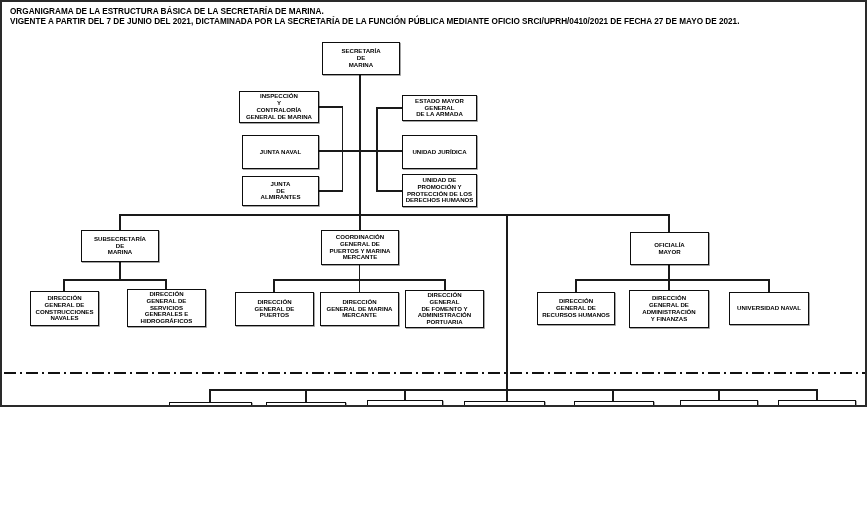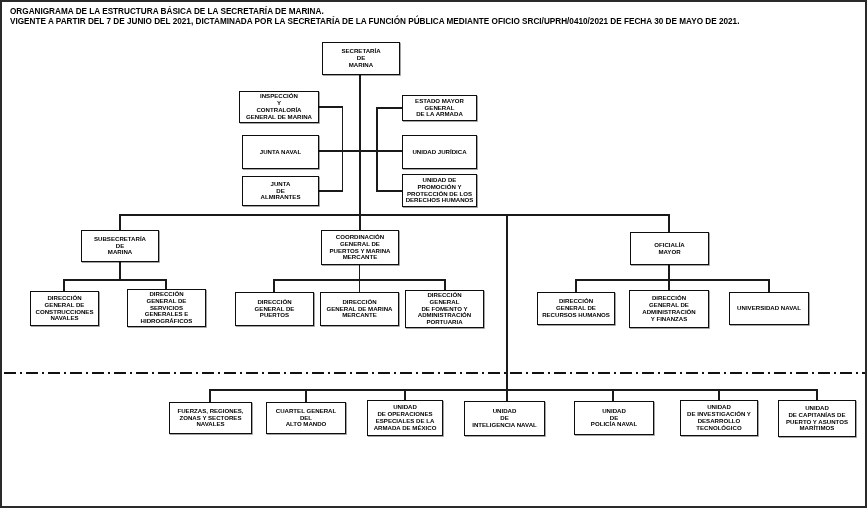--- a/index.html
+++ b/index.html
@@ -1,17 +1,17 @@
 <!DOCTYPE html>
 <html><head>
 <meta charset="utf-8">
 <style>
   html,body { margin:0; padding:0; background:#ffffff; }
   #chart {
-    position:relative; width:867px; height:508px; background:#ffffff;
+    position:relative; width:867px; height:407px; background:#ffffff;
     font-family:"Liberation Sans", sans-serif; color:#000;
     box-sizing:border-box; border:2px solid #2a2a2a; overflow:hidden;
   }
   .title {
     position:absolute; left:8px; top:5px; width:852px;
     font-size:8.2px; font-weight:700; line-height:1.2; letter-spacing:0;
     white-space:nowrap;
   }
   .node {
     position:absolute; background:#ffffff; border:1.5px solid #0d0d0d;
@@ -29,21 +29,21 @@
       #111 0 12px, transparent 12px 16px, #111 16px 18px, transparent 18px 22px);
   }
 </style>
 </head>
 <body>
 
 <div id="chart">
 
   <div class="title">
     <div>ORGANIGRAMA DE LA ESTRUCTURA BÁSICA DE LA SECRETARÍA DE MARINA.</div>
-    <div>VIGENTE A PARTIR DEL 7 DE JUNIO DEL 2021, DICTAMINADA POR LA SECRETARÍA DE LA FUNCIÓN PÚBLICA MEDIANTE OFICIO SRCI/UPRH/0410/2021 DE FECHA 30 DE MAYO DE 2021.</div>
+    <div>VIGENTE A PARTIR DEL 7 DE JUNIO DEL 2021, DICTAMINADA POR LA SECRETARÍA DE LA FUNCIÓN PÚBLICA MEDIANTE OFICIO SRCI/UPRH/0410/2021 DE FECHA 27 DE MAYO DE 2021.</div>
   </div>
 
   <div class="vline" style="left:357px; top:72px; height:157px;"></div>
   <div class="hline" style="left:317px; top:148px; width:84px;"></div>
   <div class="hline" style="left:317px; top:104px; width:24px;"></div>
   <div class="hline" style="left:317px; top:188px; width:24px;"></div>
   <div class="vline" style="left:339.5px; top:104px; height:86px;"></div>
   <div class="hline" style="left:374px; top:105px; width:26px;"></div>
   <div class="hline" style="left:374px; top:188px; width:26px;"></div>
   <div class="vline" style="left:374px; top:105px; height:85px;"></div>

